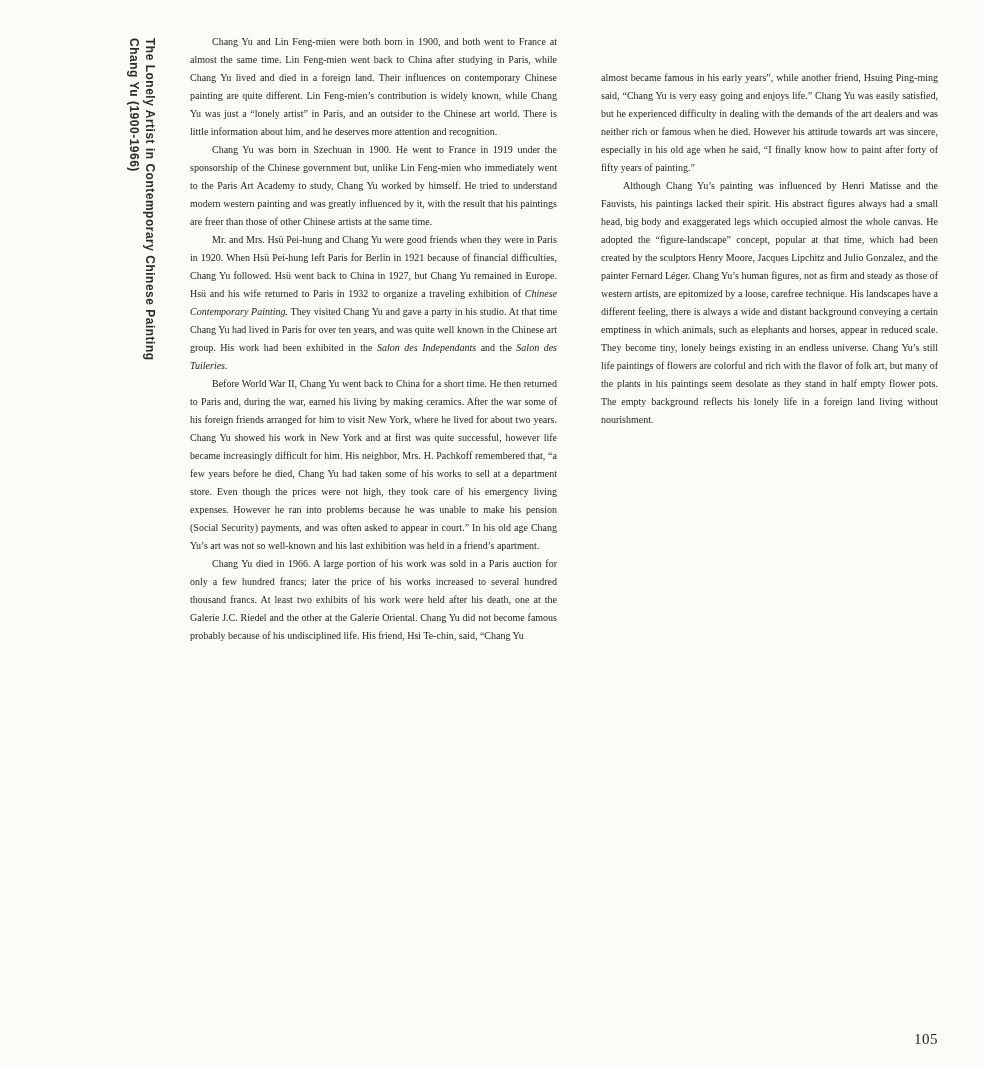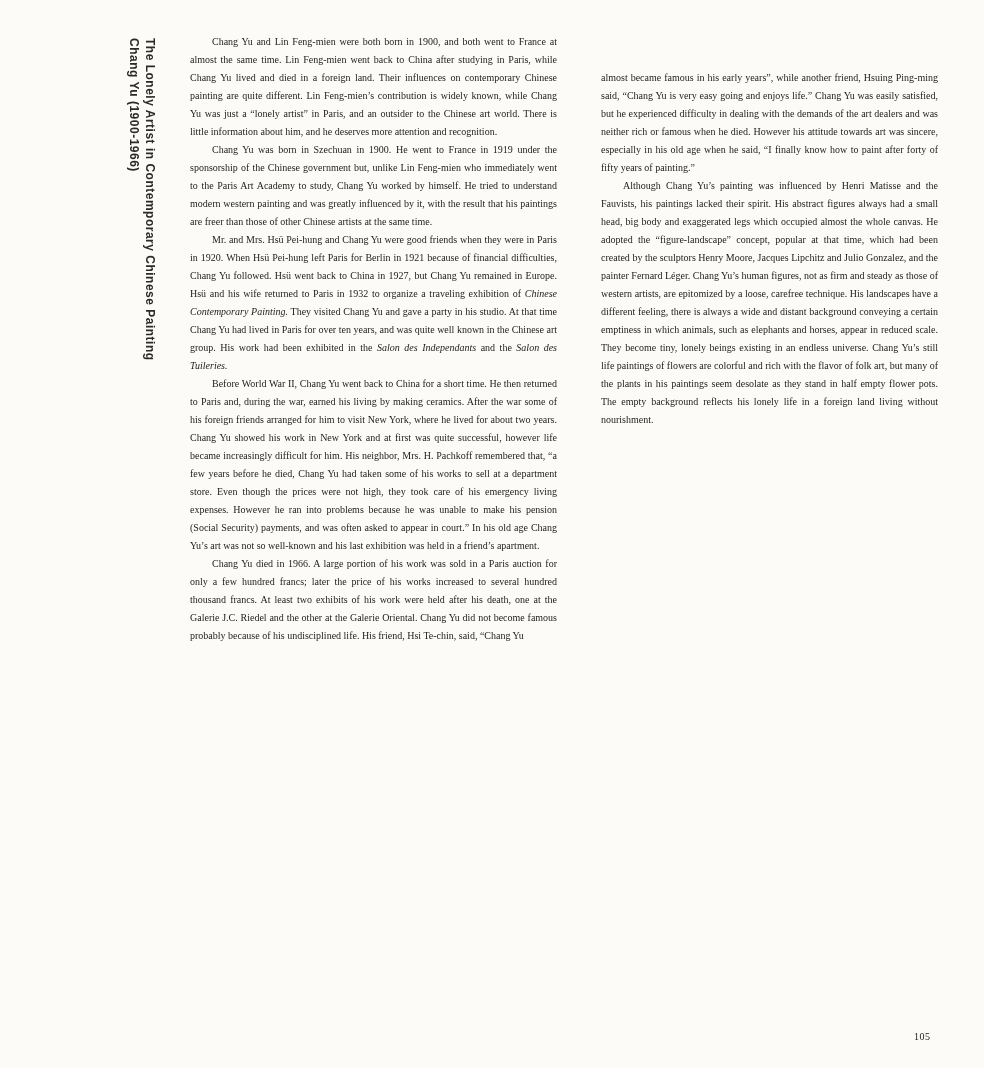--- a/index.html
+++ b/index.html
@@ -46,21 +46,21 @@
   .col-left  { left: 190px; width: 367px; }
   .col-right { left: 601px; width: 337px; margin-top: 36px; }
   .para { text-align: justify; }
   .para.indent { text-indent: 22px; }
   .seg { }
   .italic { font-style: italic; }
   .page-number {
     position: absolute;
     left: 914px;
     top: 1031px;
-    font-size: 10px;
+    font-size: 15px;
     letter-spacing: 0.5px;
     color: #1d1c19;
   }
 </style>
 </head>
 <body>
 
 <div class="page">
 
   <div class="vertical-title">

